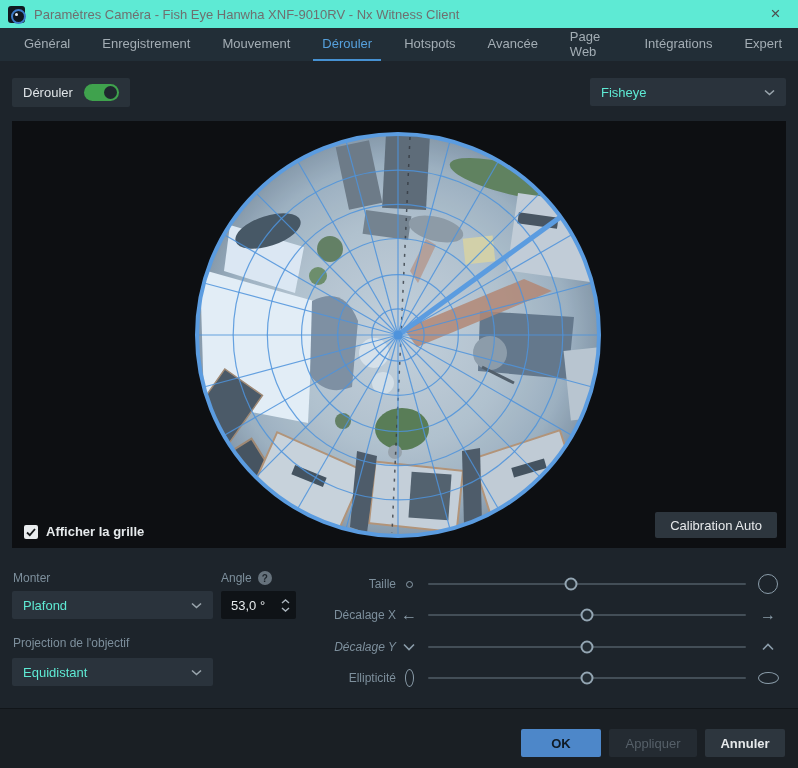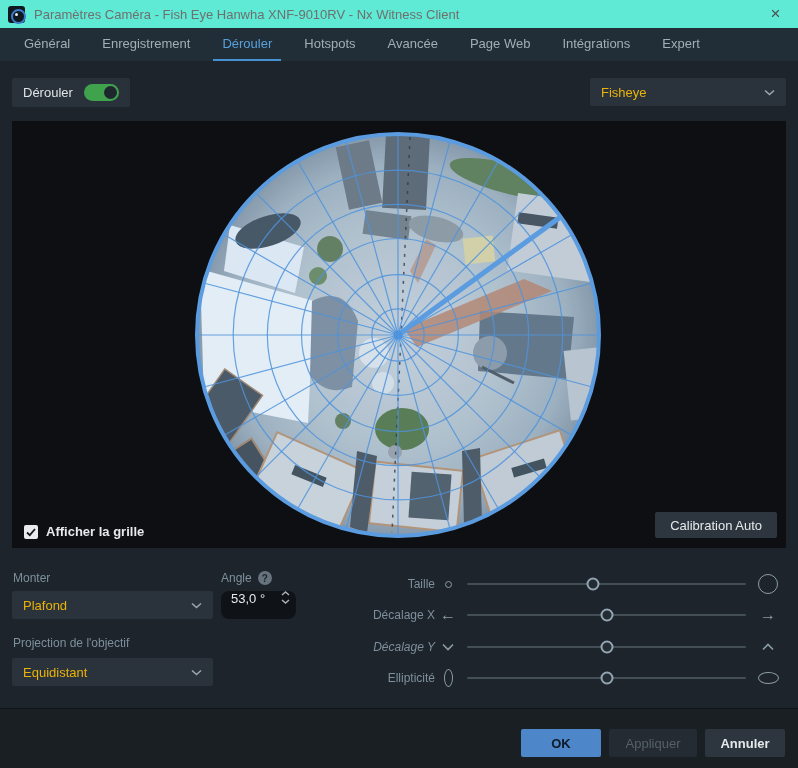--- a/index.html
+++ b/index.html
@@ -32,47 +32,47 @@
   .content { position:absolute; left:0; top:61px; width:798px; height:643px; background:#1d242b; }
 
   .toggle-box { position:absolute; left:12px; top:17px; height:29px; background:#29323a;
                 border-radius:2px; display:flex; align-items:center; padding:0 11px; gap:11px; }
   .toggle-label { font-size:13px; color:#dfe4e7; }
   .switch { width:35px; height:17px; border-radius:9px; background:#3fa24d; position:relative; }
   .switch::after { content:""; position:absolute; right:2px; top:2px; width:13px; height:13px;
                    border-radius:50%; background:#1f272e; }
 
   .select { background:#2a333c; border-radius:2px; height:28px; display:flex; align-items:center;
-            padding:0 11px; color:#eab308; font-size:13px; justify-content:space-between; }
+            padding:0 11px; color:#5eead4; font-size:13px; justify-content:space-between; }
   .select .chev { margin-left:10px; display:flex; }
   .mode-select { position:absolute; right:12px; top:17px; width:196px; }
 
   
   .preview { position:absolute; left:12px; top:60px; width:774px; height:427px; background:#0d0f12; }
   .grid-check { position:absolute; left:12px; bottom:9px; display:flex; align-items:flex-end; gap:8px;font-weight:bold; }
   .checkbox { width:14px; height:14px; background:#e9ecee; border-radius:2px;
               display:flex; align-items:center; justify-content:center; }
   .grid-check-label { font-size:13px; color:#e6eaec; }
   .calib-btn { position:absolute; right:9px; bottom:10px; height:26px; background:#2d363e;
                border:none; border-radius:2px; color:#e6e9eb; font-size:13px; padding:0 15px;
                font-family:inherit; }
 
   
   .ctl-label { position:absolute; font-size:12px; color:#7d8f9c; display:flex; align-items:center; gap:6px; }
   .mount-select { position:absolute; left:12px; top:530px; width:201px; }
   .proj-select  { position:absolute; left:12px; top:597px; width:201px; }
   .help-icon { width:14px; height:14px; border-radius:50%; background:#66727c; color:#1d242b;
                font-size:10px; font-weight:bold; display:flex; align-items:center; justify-content:center; }
   .spinbox { position:absolute; left:221px; top:530px; width:75px; height:28px; background:#0f1317;
-             border-radius:8px; display:flex; align-items:flex-start; padding:0 6px 0 10px; }
+             border-radius:2px; display:flex; align-items:center; padding:0 6px 0 10px; }
   .spin-value { flex:1; font-size:13px; color:#e6eaec; }
   .spin-arrows { display:flex; flex-direction:column; gap:3px; align-items:center; }
 
   .slider-row { position:absolute; left:330px; right:14px; height:30px;
-                display:flex; align-items:center;margin-left:39px; }
+                display:flex; align-items:center; }
   .slider-label { width:66px; text-align:right; font-size:12px; color:#7d8f9c; flex:0 0 auto; }
   .s-ic { width:26px; display:flex; align-items:center; justify-content:center; flex:0 0 auto;
           color:#8b9daa; font-size:16px; }
   .s-ic-r { width:32px; }
   .track-wrap { flex:1; position:relative; height:30px; margin:0 6px; }
   .track { position:absolute; left:0; right:0; top:14px; height:2px; background:#434e57; border-radius:1px; }
   .handle { position:absolute; top:15px; width:13px; height:13px; border-radius:50%;
             background:#232c33; border:2px solid #93a5b2; transform:translate(-50%,-50%); }
   .circle-sm { width:7px; height:7px; border:1.5px solid #8b9daa; border-radius:50%; }
   .circle-lg { width:20px; height:20px; border:1.5px solid #8b9daa; border-radius:50%; }
@@ -97,20 +97,21 @@
 
   <div class="titlebar">
     <div class="app-icon"></div>
     <div class="title-text">Paramètres Caméra - Fish Eye Hanwha XNF-9010RV - Nx Witness Client</div>
     <div class="close-btn">×</div>
   </div>
 
   <div class="tabbar">
     <span class="tab">Général</span>
     <span class="tab">Enregistrement</span>
+    <span class="tab">Mouvement</span>
     <span class="tab active">Dérouler</span>
     <span class="tab">Hotspots</span>
     <span class="tab">Avancée</span>
     <span class="tab">Page Web</span>
     <span class="tab">Intégrations</span>
     <span class="tab">Expert</span>
   </div>
 
   <div class="content">
 

